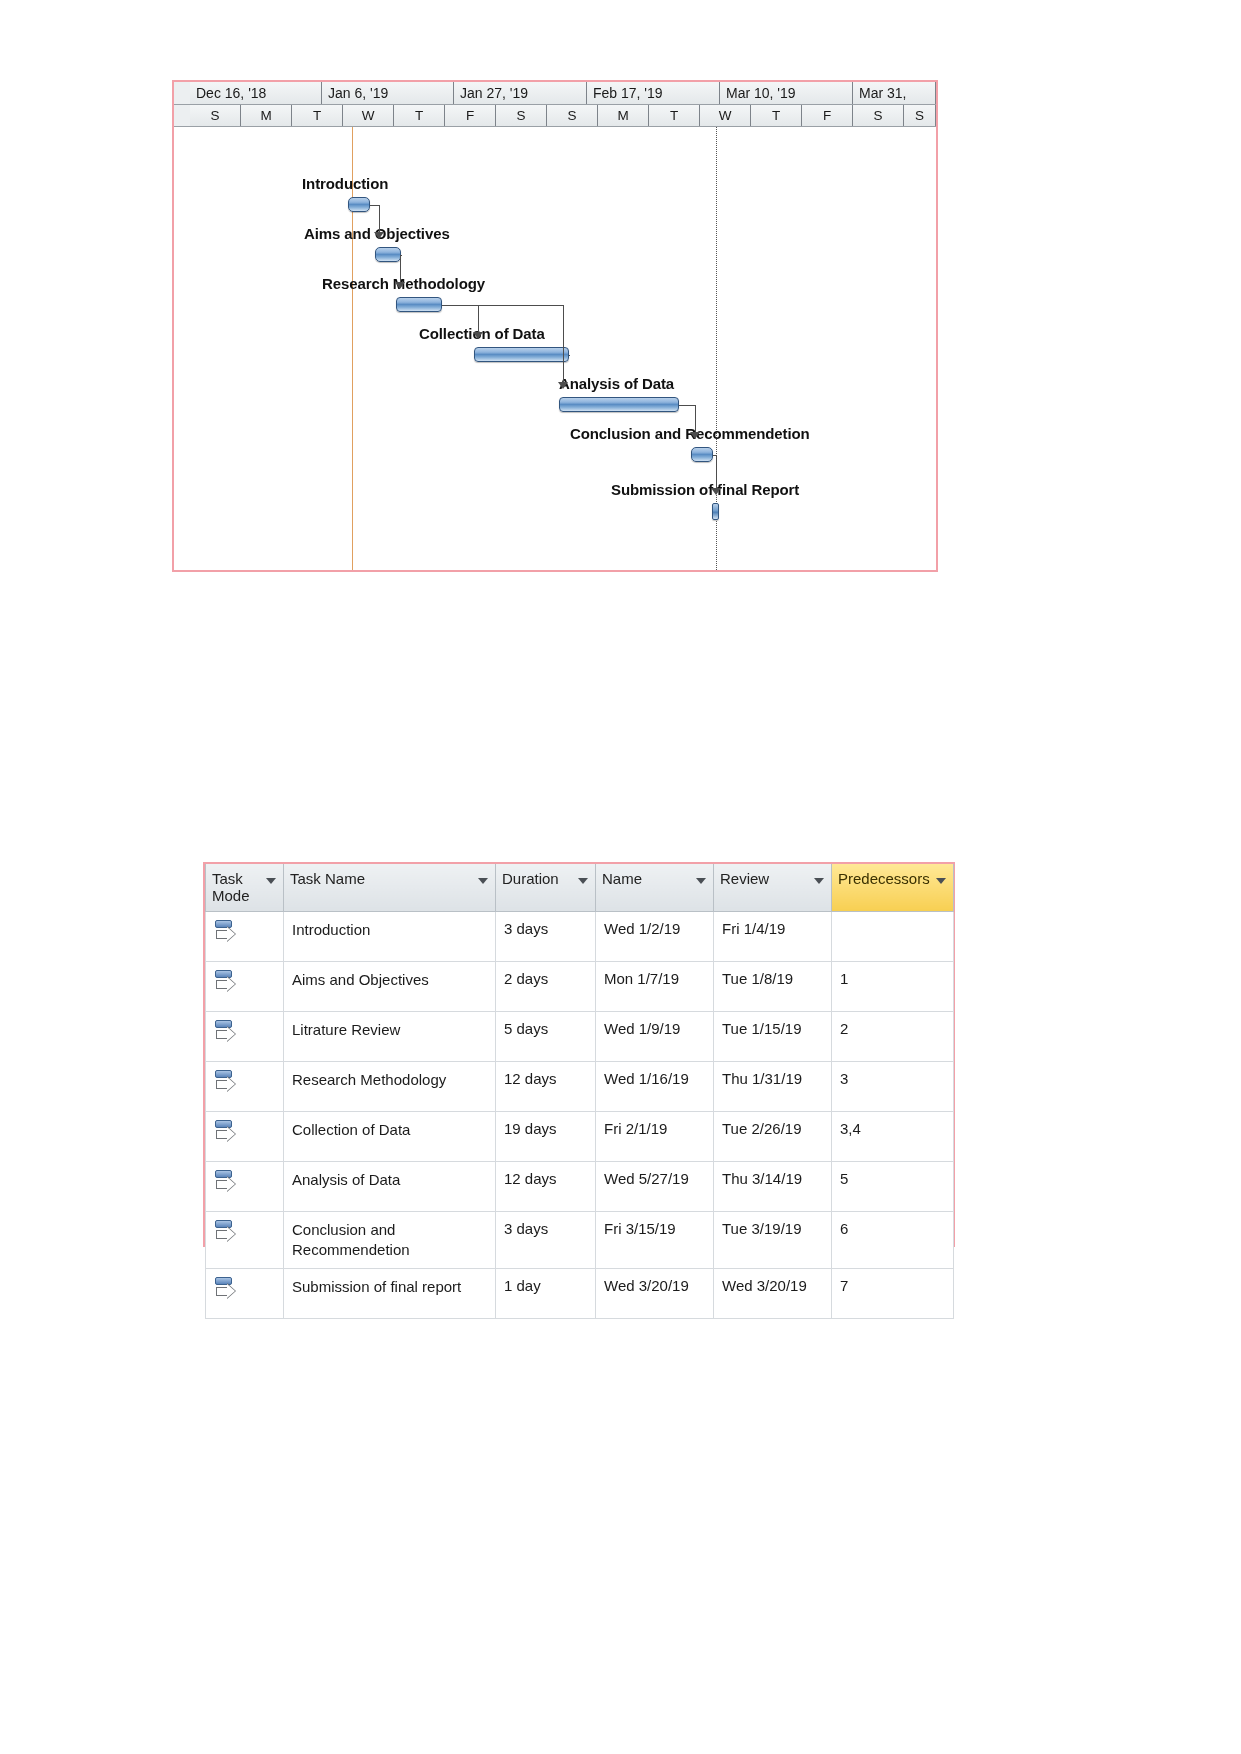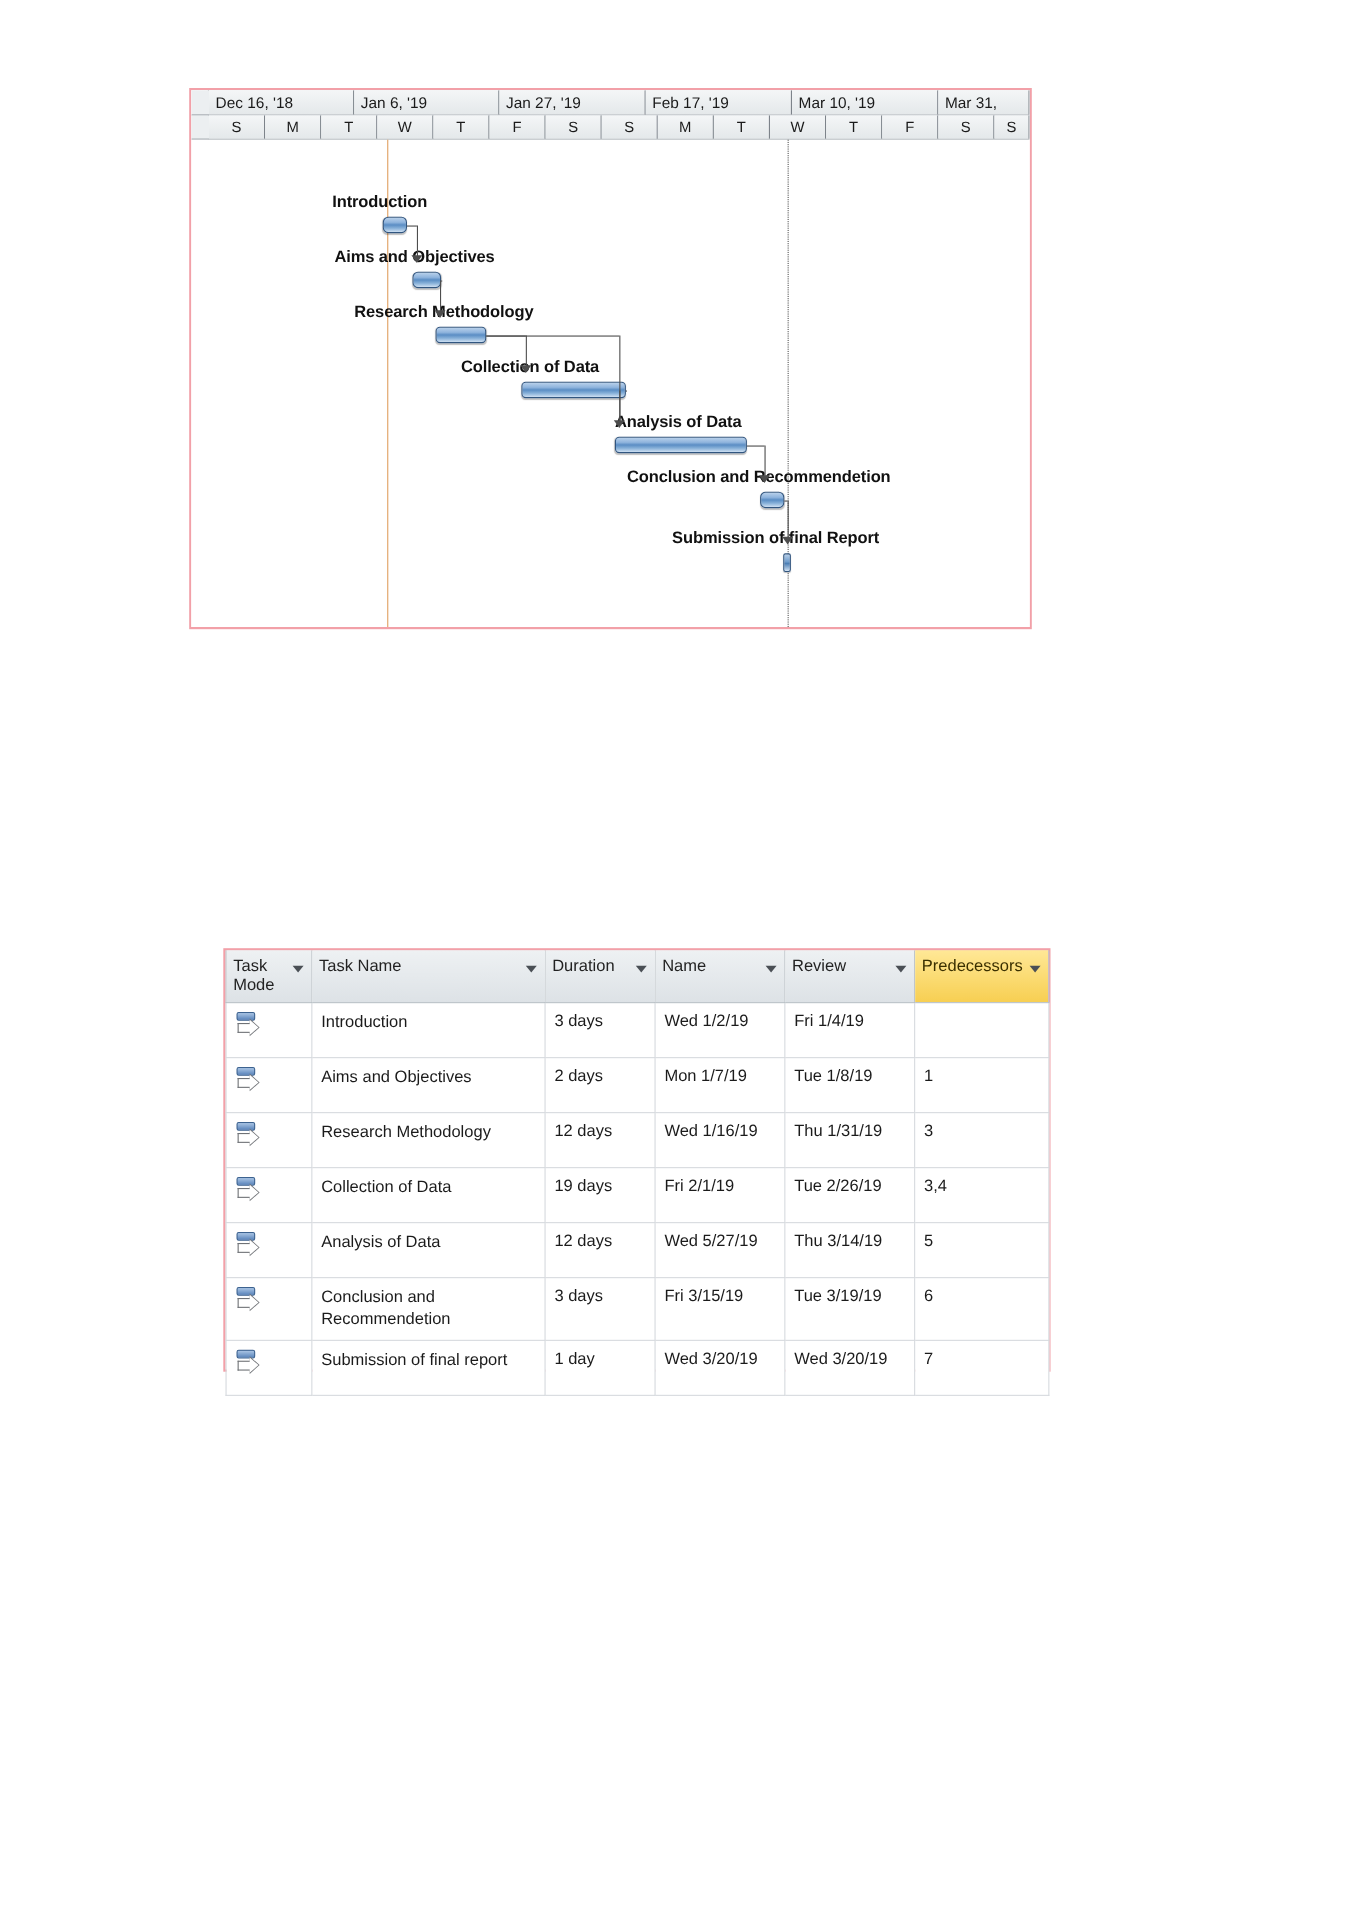--- a/index.html
+++ b/index.html
@@ -358,20 +358,28 @@
         <tr>
           <td class="mode-cell"><span class="mode-icon"><span class="mi-bar"></span><span class="mi-tip-o"></span><span class="mi-arrow"></span><span class="mi-tip"></span></span></td>
           <td class="name-cell wrapname"><span>Aims and Objectives</span></td>
           <td><span>2 days</span></td>
           <td><span>Mon 1/7/19</span></td>
           <td><span>Tue 1/8/19</span></td>
           <td><span>1</span></td>
         </tr>
         <tr>
           <td class="mode-cell"><span class="mode-icon"><span class="mi-bar"></span><span class="mi-tip-o"></span><span class="mi-arrow"></span><span class="mi-tip"></span></span></td>
+          <td class="name-cell wrapname"><span>Litrature Review</span></td>
+          <td><span>5 days</span></td>
+          <td><span>Wed 1/9/19</span></td>
+          <td><span>Tue 1/15/19</span></td>
+          <td><span>2</span></td>
+        </tr>
+        <tr>
+          <td class="mode-cell"><span class="mode-icon"><span class="mi-bar"></span><span class="mi-tip-o"></span><span class="mi-arrow"></span><span class="mi-tip"></span></span></td>
           <td class="name-cell wrapname"><span>Research Methodology</span></td>
           <td><span>12 days</span></td>
           <td><span>Wed 1/16/19</span></td>
           <td><span>Thu 1/31/19</span></td>
           <td><span>3</span></td>
         </tr>
         <tr>
           <td class="mode-cell"><span class="mode-icon"><span class="mi-bar"></span><span class="mi-tip-o"></span><span class="mi-arrow"></span><span class="mi-tip"></span></span></td>
           <td class="name-cell wrapname"><span>Collection of Data</span></td>
           <td><span>19 days</span></td>

